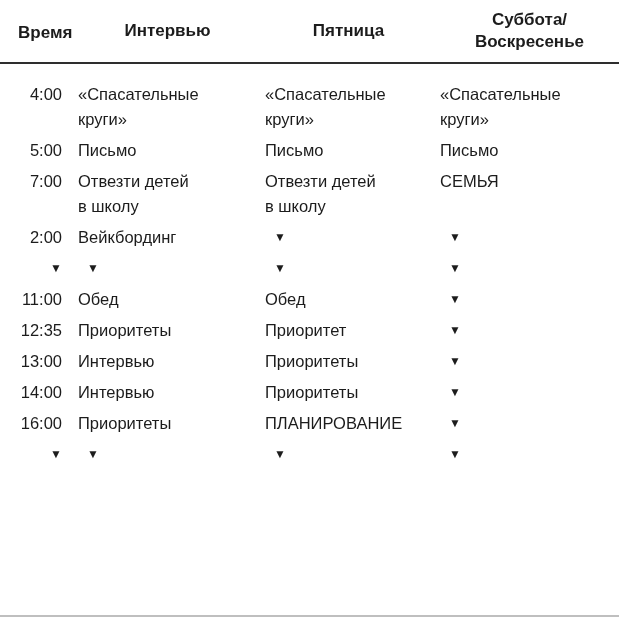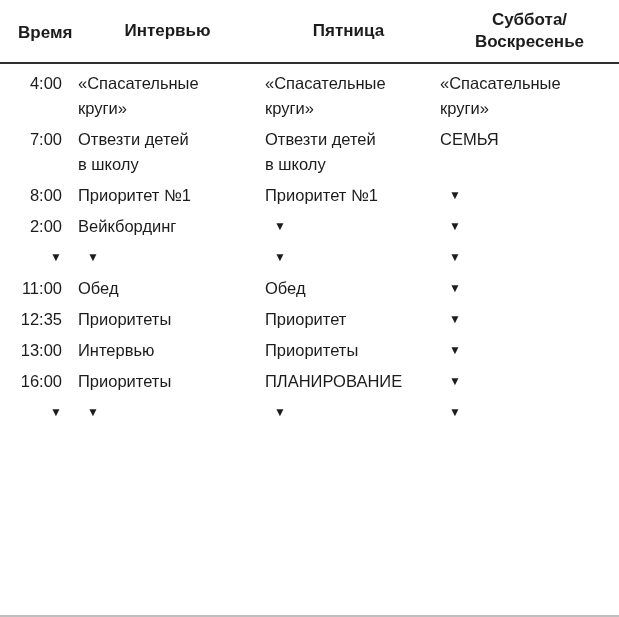--- a/index.html
+++ b/index.html
@@ -40,21 +40,21 @@
   }
 
   tbody td {
     vertical-align: top;
     font-size: 16.5px;
     line-height: 25px;
     padding: 0 0 6px 8px;
     white-space: pre-line;
     color: #1c1c1c;
   }
-  tbody tr:first-child td { padding-top: 7px; }
+  tbody tr:first-child td { padding-top: 18px; }
   tbody td.time {
     text-align: right;
     padding-left: 0;
     padding-right: 8px;
   }
   tbody td.arrow { font-size: 12px; }
   tbody td.content.arrow { padding-left: 17px; }
 
   .bottom-rule {
     position: absolute;
@@ -89,32 +89,32 @@
         <tr>
           <td class="time">4:00</td>
           <td class="content">«Спасательные
 круги»</td>
           <td class="content">«Спасательные
 круги»</td>
           <td class="content">«Спасательные
 круги»</td>
         </tr>
         <tr>
+          <td class="time">5:00</td>
+          <td class="content">Письмо</td>
+          <td class="content">Письмо</td>
+          <td class="content">Письмо</td>
+        </tr>
+        <tr>
           <td class="time">7:00</td>
           <td class="content">Отвезти детей
 в школу</td>
           <td class="content">Отвезти детей
 в школу</td>
           <td class="content">СЕМЬЯ</td>
-        </tr>
-        <tr>
-          <td class="time">8:00</td>
-          <td class="content">Приоритет №1</td>
-          <td class="content">Приоритет №1</td>
-          <td class="content arrow">▼</td>
         </tr>
         <tr>
           <td class="time">2:00</td>
           <td class="content">Вейкбординг</td>
           <td class="content arrow">▼</td>
           <td class="content arrow">▼</td>
         </tr>
         <tr>
           <td class="time arrow">▼</td>
           <td class="content arrow">▼</td>
@@ -133,20 +133,26 @@
           <td class="content">Приоритет</td>
           <td class="content arrow">▼</td>
         </tr>
         <tr>
           <td class="time">13:00</td>
           <td class="content">Интервью</td>
           <td class="content">Приоритеты</td>
           <td class="content arrow">▼</td>
         </tr>
         <tr>
+          <td class="time">14:00</td>
+          <td class="content">Интервью</td>
+          <td class="content">Приоритеты</td>
+          <td class="content arrow">▼</td>
+        </tr>
+        <tr>
           <td class="time">16:00</td>
           <td class="content">Приоритеты</td>
           <td class="content">ПЛАНИРОВАНИЕ</td>
           <td class="content arrow">▼</td>
         </tr>
         <tr>
           <td class="time arrow">▼</td>
           <td class="content arrow">▼</td>
           <td class="content arrow">▼</td>
           <td class="content arrow">▼</td>

